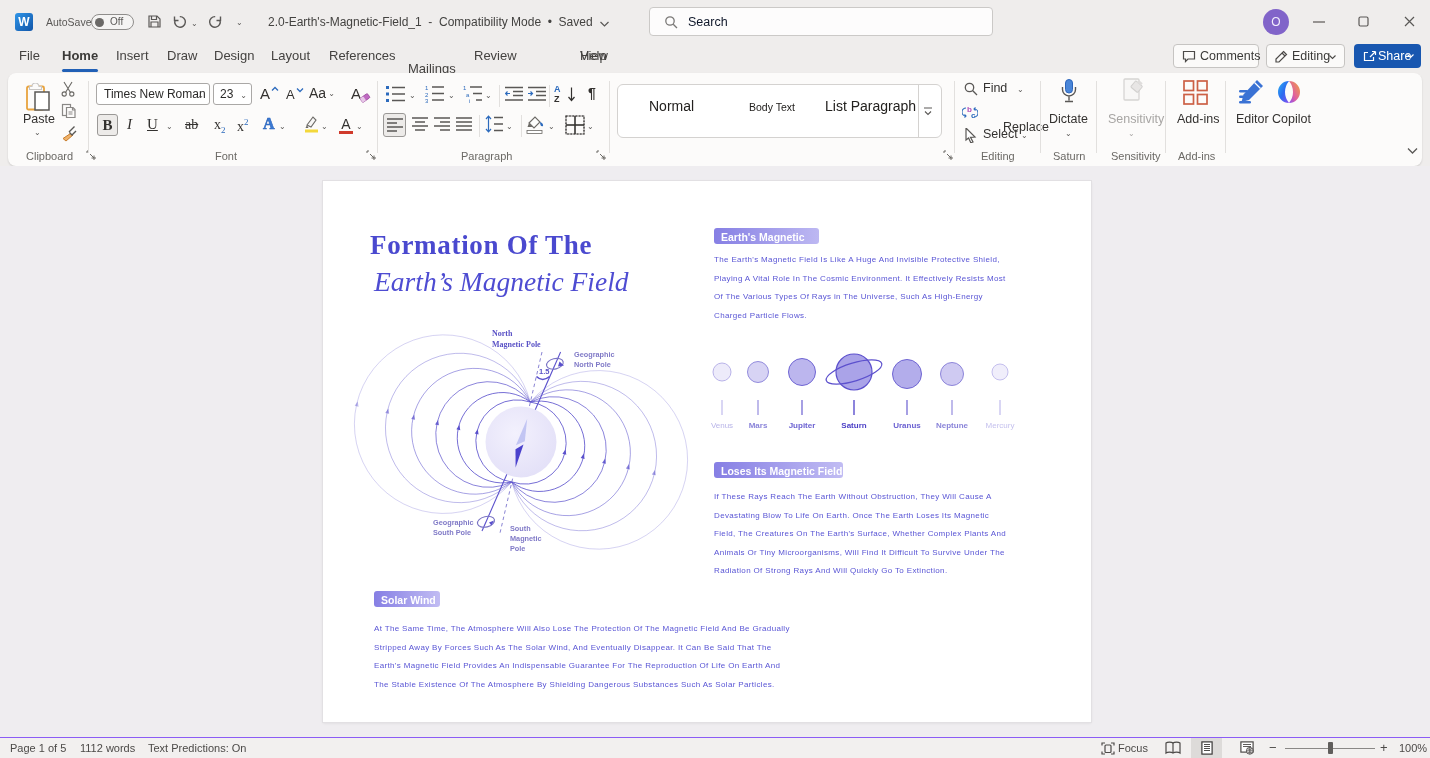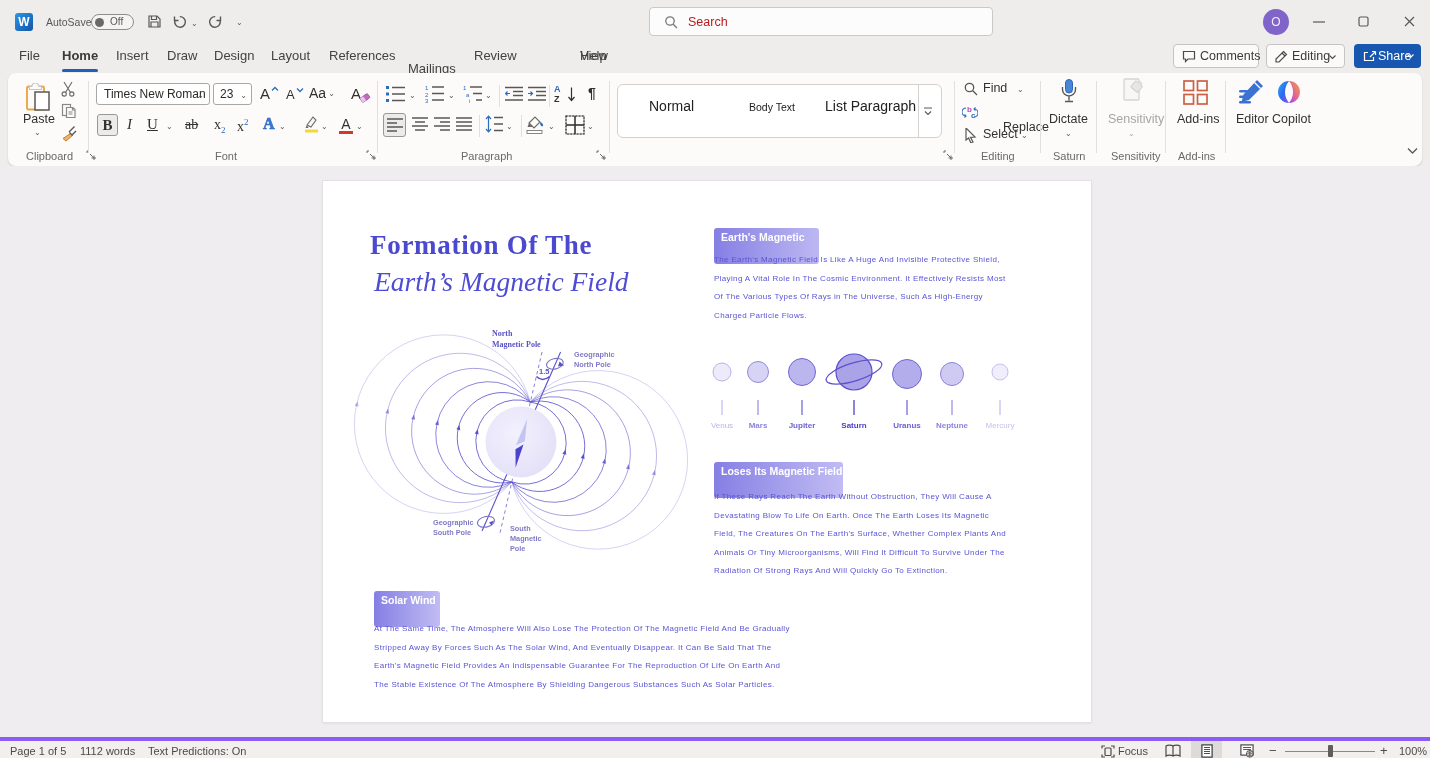--- a/index.html
+++ b/index.html
@@ -9,21 +9,21 @@
 #titlebar { position:absolute; left:0; top:0; width:1430px; height:44px; background:#efedec; }
 #wlogo { position:absolute; left:15px; top:13px; width:18px; height:18px; border-radius:3px; background:linear-gradient(135deg,#2f95e8,#1155a8); color:#fff; font-size:12px; font-weight:bold; text-align:center; line-height:18px; }
 .tb-txt { position:absolute; top:16px; font-size:10.5px; color:#5a5856; }
 #autosave-pill { position:absolute; left:91px; top:14px; width:43px; height:16px; border:1px solid #8f8d8b; border-radius:9px; background:#f5f4f3;text-align:center; }
 #autosave-knob { position:absolute; left:3px; top:2.5px; width:9px; height:9px; border-radius:50%; background:#6b6967; }
 #autosave-off { position:absolute; left:18px; top:1px; font-size:10px; color:#5a5856; }
 .tb-ic { position:absolute; top:14px; color:#5a5856; }
 #doc-title { position:absolute; left:268px; top:15px; font-size:12px; color:#434240; white-space:nowrap; }
 #searchbox { position:absolute; left:649px; top:7px; width:344px; height:29px; background:#fdfcfc; border:1px solid #cbc9c7; border-radius:4px; }
 #searchbox .mag { position:absolute; left:14px; top:7px; }
-#searchbox .ph { position:absolute; left:38px; top:7px; font-size:12.5px; color:#b91c1c; }
+#searchbox .ph { position:absolute; left:38px; top:7px; font-size:12.5px; color:#0f172a; }
 #avatar { position:absolute; left:1263px; top:9px; width:26px; height:26px; border-radius:50%; background:#8164c9; color:#f2eefc; font-size:12px; text-align:center; line-height:26px; }
 
 #tabrow { position:absolute; left:0; top:44px; width:1430px; height:29px; background:#efedec; }
 .tab { position:absolute; top:4px; font-size:13px; color:#444240; }
 .tab.sel { font-weight:bold; color:#3b3a38; }
 #home-underline { position:absolute; left:62px; top:25px; width:36px; height:3px; background:#2160b6; border-radius:2px; }
 .topbtn { position:absolute; top:0px; height:24px; border:1px solid #c6c4c2; border-radius:4px; background:#fbfaf9; font-size:12.5px; color:#3b3a38; line-height:22px; white-space:nowrap; }
 #sharebtn { position:absolute; left:1354px; top:0px; width:67px; height:24px; border-radius:4px; background:#1857b0; color:#fff; font-size:12.5px; line-height:24px; }
 
 #ribbon { position:absolute; left:8px; top:73px; width:1414px; height:93px; background:#fcfbfa; border-radius:8px; box-shadow:0 1px 2px rgba(0,0,0,0.14); }
@@ -33,24 +33,24 @@
 .combo { position:absolute; border:1px solid #aaa8a6; border-radius:3px; background:#fff; font-size:12px; color:#2b2a29; }
 .ric { position:absolute; }
 .caret { position:absolute; font-size:8px; color:#5a5856; }
 .rlbl { position:absolute; font-size:12.5px; color:#33312f; }
 
 #docarea { position:absolute; left:0; top:166px; width:1430px; height:571px; background:#efedf0; }
 #page { position:absolute; left:323px; top:15px; width:768px; height:541px; background:#fff; box-shadow:0 0 0 1px #e2e0e3, 0 1px 3px rgba(0,0,0,0.10); }
 .ser { font-family:"Liberation Serif", serif; }
 #t1 { position:absolute; left:47px; top:49px; font-size:27px; font-weight:bold; color:#4a49cf; letter-spacing:0.7px; }
 #t2 { position:absolute; left:51px; top:85px; font-size:27.5px; font-style:italic; color:#4e4cd2; }
-.pill { position:absolute; height:36px; border-radius:3px; color:#fff; font-size:10.5px; font-weight:bold; line-height:19.5px; padding-left:7px; white-space:nowrap; }
+.pill { position:absolute; height:16px; border-radius:3px; color:#fff; font-size:10.5px; font-weight:bold; line-height:19.5px; padding-left:7px; white-space:nowrap; }
 .ptext { position:absolute; font-size:8px; letter-spacing:0.35px; color:#5955d5; line-height:18.6px; white-space:nowrap; }
 
-#statusbar { position:absolute; left:0; top:737px; width:1430px; height:21px; background:#f2f0ef; border-top:4px solid #8b5cf6; font-size:11px; color:#4c4a48; }
+#statusbar { position:absolute; left:0; top:737px; width:1430px; height:21px; background:#f2f0ef; border-top:1px solid #8b5cf6; font-size:11px; color:#4c4a48; }
 .sb { position:absolute; top:4px; }
 </style>
 </head>
 <body>
 
 <div id="titlebar">
   <div id="wlogo">W</div>
   <div class="tb-txt" style="left:46px;">AutoSave</div>
   <div id="autosave-pill">
       <div id="autosave-knob"></div>
@@ -64,20 +64,23 @@
   <svg class="tb-ic" style="left:172px;" width="16" height="15" viewBox="0 0 16 15" fill="none" stroke="#5a5856" stroke-width="1.4">
       <path d="M2.5 2.5 V6.5 H6.5"></path>
       <path d="M3 6.3 A5.3 5.3 0 1 0 7.8 2.6"></path>
     </svg>
   <div class="caret" style="left:191px; top:19px;">⌄</div>
   <svg class="tb-ic" style="left:207px;" width="16" height="15" viewBox="0 0 16 15" fill="none" stroke="#5a5856" stroke-width="1.4">
       <path d="M13.5 2.5 V6.5 H9.5"></path>
       <path d="M13 6.3 A5.3 5.3 0 1 1 8.2 2.6"></path>
     </svg>
   <div class="caret" style="left:236px; top:18px;">⌄</div>
+  <div id="doc-title">2.0-Earth's-Magnetic-Field_1&nbsp;&nbsp;-&nbsp;&nbsp;Compatibility Mode&nbsp; •&nbsp; Saved&nbsp; <svg style="position:relative; top:2px;" width="11" height="8" viewBox="0 0 11 8" fill="none" stroke="#5a5856" stroke-width="1.2">
+        <path d="M1.5 2 L5.5 6 L9.5 2"></path>
+      </svg></div>
   <div id="searchbox">
     <svg class="mag" width="14" height="14" viewBox="0 0 14 14" fill="none" stroke="#7a7876" stroke-width="1.3">
         <circle cx="6" cy="6" r="4.2"></circle>
         <path d="M9.2 9.2 L13 13"></path>
       </svg>
     <div class="ph">Search</div>
   </div>
   <div id="avatar">O</div>
   <svg style="position:absolute; left:1313px; top:21px;" width="12" height="2" viewBox="0 0 12 2">
       <path d="M0 1 h12" stroke="#5a5856" stroke-width="1.2"></path>

